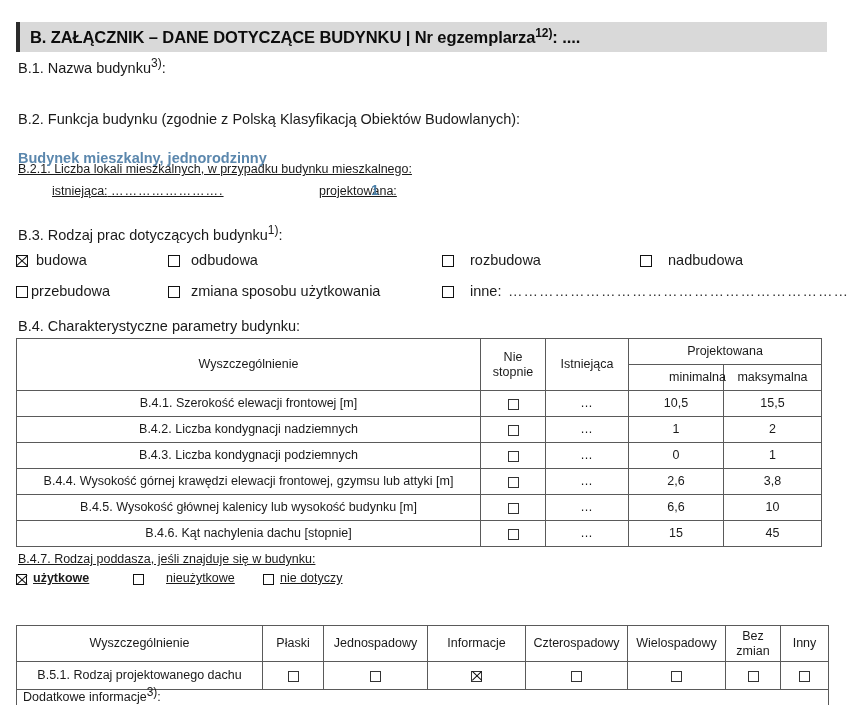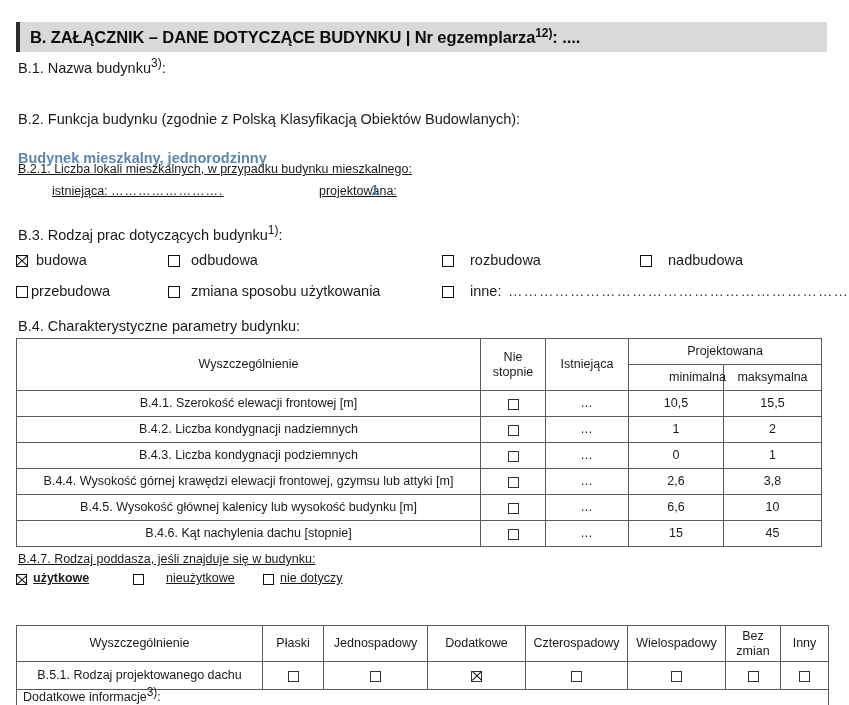--- a/index.html
+++ b/index.html
@@ -300,21 +300,21 @@
       <col style="width:102px">
       <col style="width:98px">
       <col style="width:55px">
       <col style="width:48px">
     </colgroup>
     <tbody>
       <tr class="r-head">
         <td class="th-center">Wyszczególnienie</td>
         <td class="th-center">Płaski</td>
         <td class="th-center">Jednospadowy</td>
-        <td class="th-center">Dodatkowe</td>
+        <td class="th-center">Informacje</td>
         <td class="th-center">Czterospadowy</td>
         <td class="th-center">Wielospadowy</td>
         <td class="th-center">
           <span>Bez</span><br>
           <span>zmian</span>
         </td>
         <td class="th-center">Inny</td>
       </tr>
       <tr class="r-body">
         <td class="td-center">B.5.1. Rodzaj projektowanego dachu</td>

